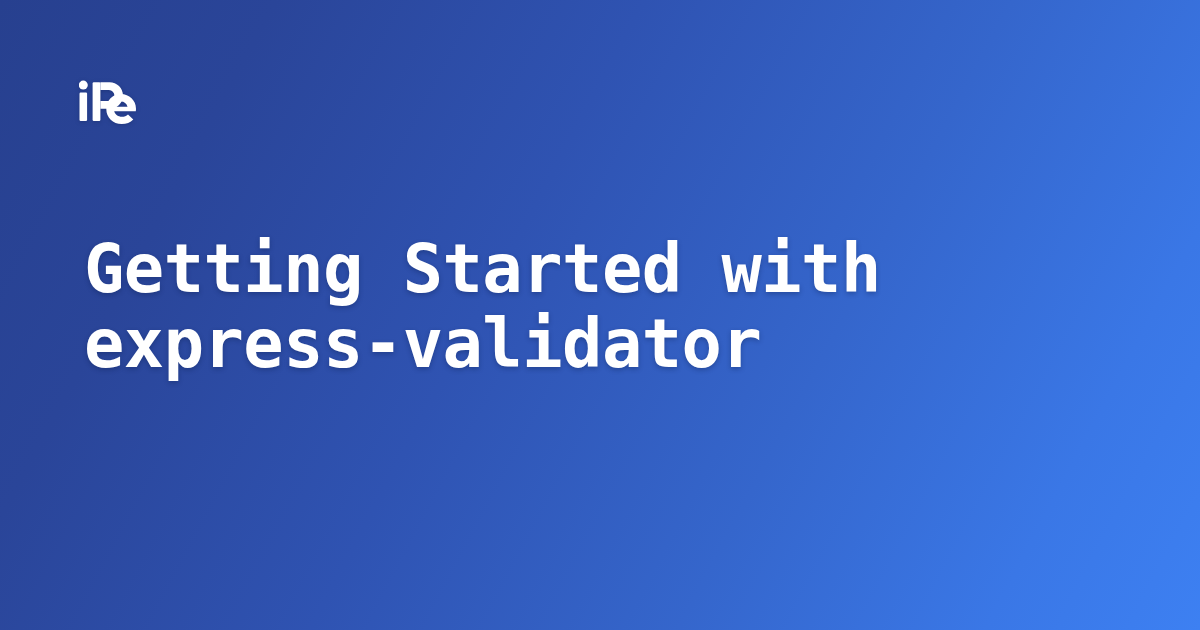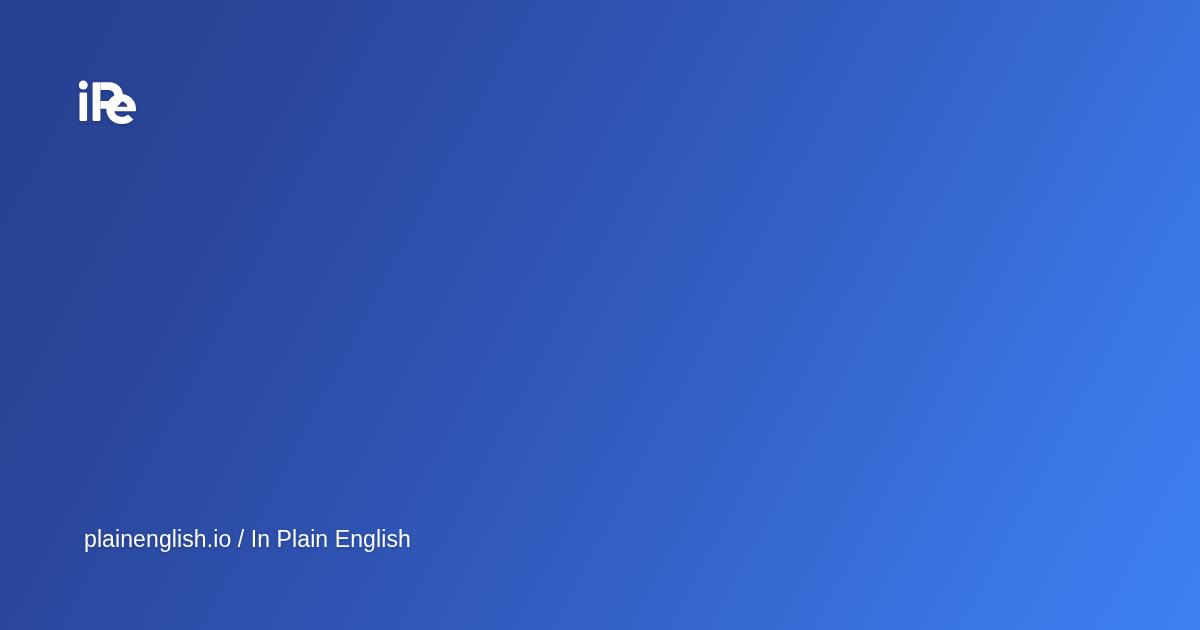--- a/index.html
+++ b/index.html
@@ -89,16 +89,16 @@
 
         <rect x="13.6" y="3.2" width="7.8" height="38.8" rx="1.2"></rect>
 
         <path d="M21.4 3.2h9.2a13.3 13.3 0 0 1 0 26.6h-9.2v-7.9h8.6a5.4 5.4 0 0 0 0-10.8h-8.6z"></path>
 
         <path d="M41.9 15.1c8.4 0 15.1 6.4 15.1 14.6 0 .9-.06 1.8-.2 2.6H35.2c1 3.4 4 5.5 7.6 5.5 2.6 0 4.6-.8 6.2-2.4l5.3 5.1c-2.9 3-6.9 4.6-11.6 4.6-8.8 0-15.4-6.3-15.4-15s6.4-15 14.6-15zm-.1 7.3c-3.4 0-6 2-6.9 5.3h13.6c-.8-3.3-3.3-5.3-6.7-5.3z"></path>
       </g>
     </svg>
   </div>
 
+  <h1 class="headline">Getting Started with express-validator</h1>
 
-  <p class="footer-credit">plainenglish.io / In Plain English</p>
 
 </div>
 
 </body></html>

